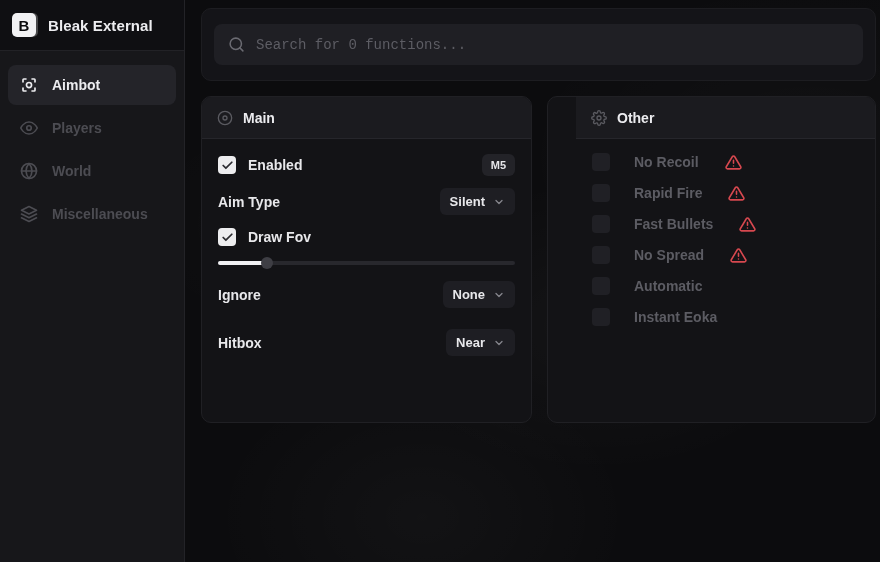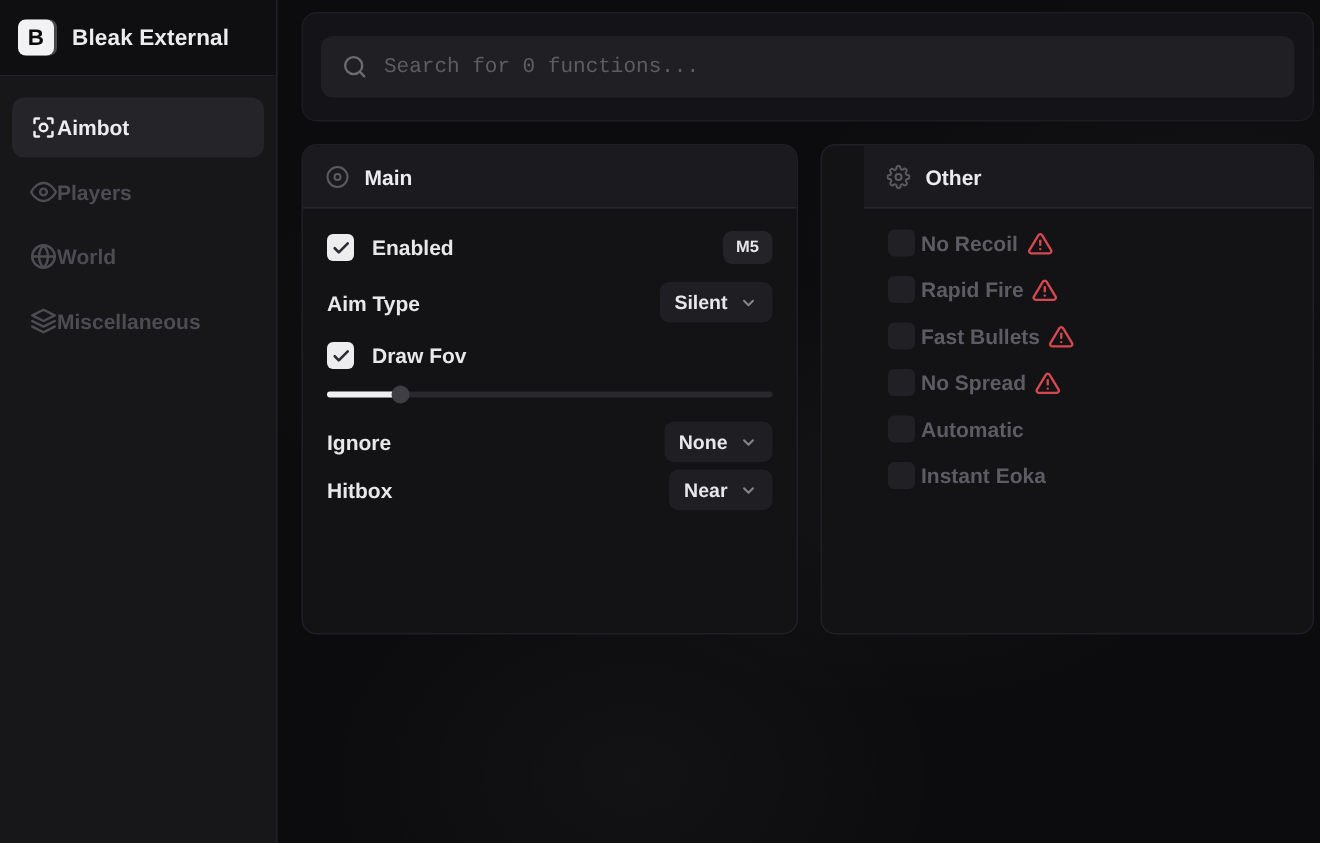--- a/index.html
+++ b/index.html
@@ -34,21 +34,21 @@
   }
   .logo {
     width: 24px; height: 24px; border-radius: 5px; background: #f2f2f4;
     color: #0b0b0d; font-weight: 800; font-size: 15px;
     display: flex; align-items: center; justify-content: center;
     box-shadow: 2px 0 0 rgba(242,242,244,.25);
   }
   .app-title { font-size: 15px; font-weight: 700; color: #ececef; letter-spacing: .1px; }
   .sidebar-nav { flex: 1; padding: 14px 8px; background: #17171a; }
   .side-item {
-    height: 40px; display: flex; align-items: center; gap: 0;
+    height: 40px; display: flex; align-items: center; gap: 14px;
     padding: 0 12px; border-radius: 8px; margin-bottom: 3px;
     color: #4c4c52; font-size: 14px; font-weight: 600; cursor: pointer;
   }
   .side-item .icn { width: 18px; height: 18px; display: flex; }
   .side-item svg { stroke: #4c4c52; }
   .side-item.active { background: #242429; color: #ededf0; }
   .side-item.active svg { stroke: #ededf0; }
 
   
   .content {
@@ -106,37 +106,37 @@
     font-size: 11px; font-weight: 700; color: #e6e6e9; cursor: pointer;
   }
   .select {
     background: #1e1e23; border-radius: 6px; padding: 6px 10px;
     display: flex; align-items: center; gap: 8px; cursor: pointer;
   }
   .select .sel-val { font-size: 13px; font-weight: 600; color: #e8e8eb; }
   .select svg { stroke: #86868d; }
 
   .mb11 { margin-bottom: 11px; } .mb10 { margin-bottom: 10px; }
-  .mb8 { margin-bottom: 8px; } .mb14 { margin-bottom: 5px; }
+  .mb8 { margin-bottom: 8px; } .mb14 { margin-bottom: 21px; }
 
   .slider { position: relative; height: 12px; margin: 6px 0 12px 0; cursor: pointer; }
   .slider-track {
     position: absolute; left: 0; right: 0; top: 4px; height: 4px;
     background: #28282d; border-radius: 2px;
   }
   .slider-fill {
     position: absolute; left: 0; top: 4px; height: 4px;
     background: #f1f1f3; border-radius: 2px;
   }
   .slider-thumb {
     position: absolute; top: 0; width: 12px; height: 12px; margin-left: -6px;
     background: #3e3e44; border-radius: 50%;
   }
 
-  .other-row { display: flex; align-items: center; gap: 4px; height: 18px; margin-bottom: 13px; }
+  .other-row { display: flex; align-items: center; gap: 24px; height: 18px; margin-bottom: 13px; }
   .other-row .lbl-dim { font-size: 14px; font-weight: 600; color: #5c5c63; }
   .warn { width: 17px; height: 17px; display: flex; margin-left: 2px; }
   .warn svg { stroke: #d6484f; }
 </style>
 </head>
 <body>
 
 <aside class="sidebar">
   <div class="sidebar-header">
     <div class="logo">

